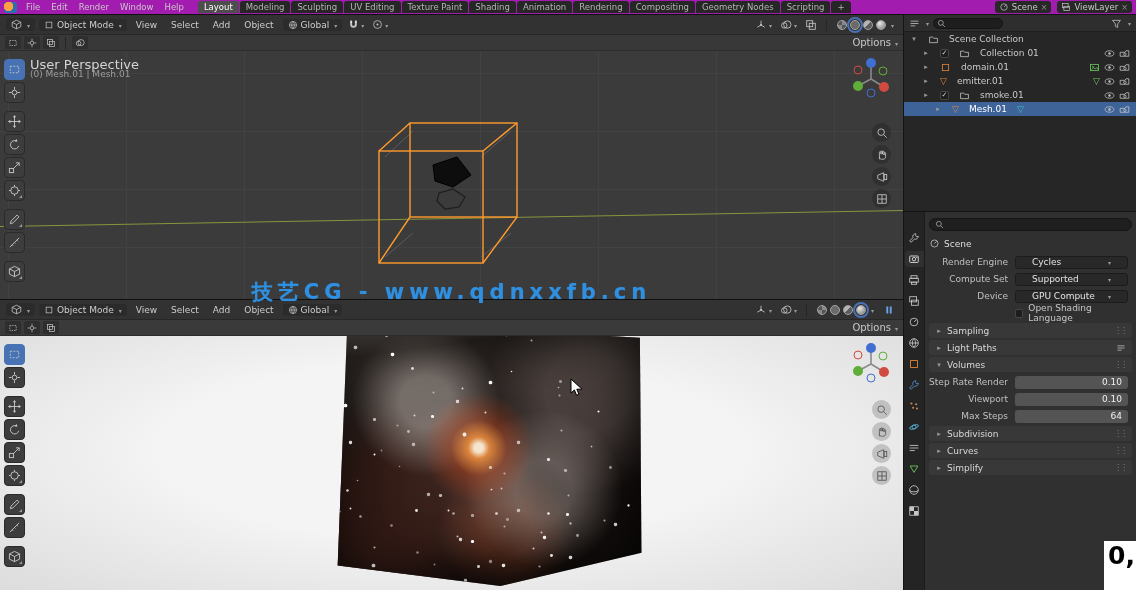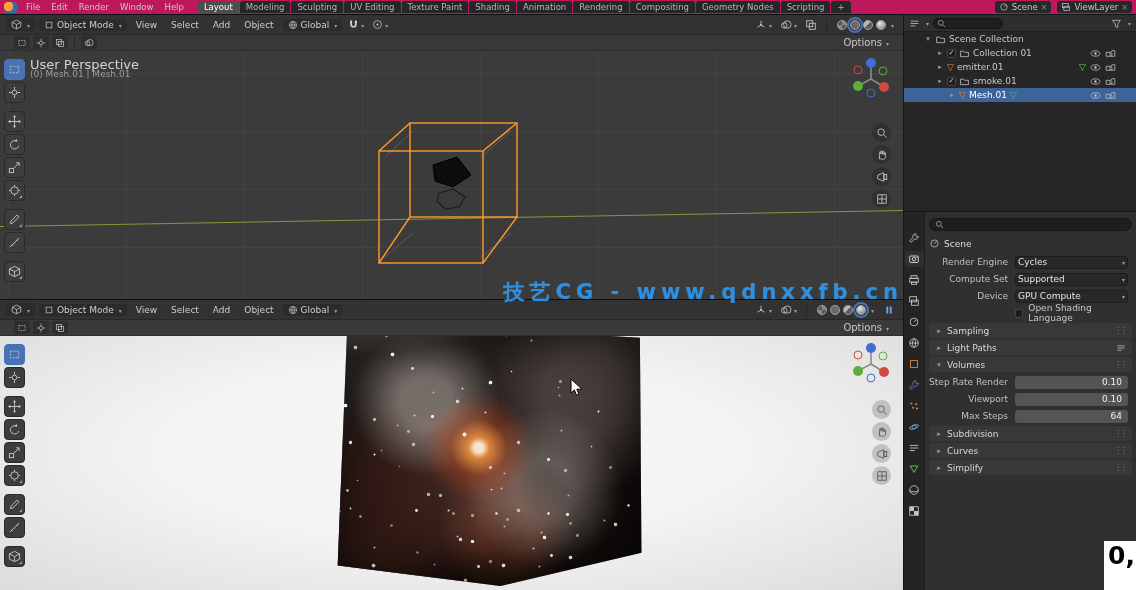--- a/index.html
+++ b/index.html
@@ -3,37 +3,37 @@
 <meta charset="utf-8">
 <style>
   *{box-sizing:border-box;margin:0;padding:0}
   html,body{background:#111}
   .screen{position:relative;width:1136px;height:590px;overflow:hidden;background:#1d1d1d;
     font-family:"DejaVu Sans","Liberation Sans",sans-serif;font-size:10px;color:#cccccc}
   .ic{display:block;color:#c6c6c6}
   .car::after{content:"▾";font-size:6px;color:#9b9b9b;margin-left:2px}
   
   .topbar{position:absolute;left:0;top:0;width:1136px;height:15px;display:flex;align-items:center;
-    background:#be185d;border-bottom:1px solid #141414;padding:0 4px;gap:1px;font-size:8.5px;color:#c9c9c9}
+    background:#a21caf;border-bottom:1px solid #141414;padding:0 4px;gap:1px;font-size:8.5px;color:#c9c9c9}
   .logo{width:13px;height:11px;border-radius:3px;background:radial-gradient(circle at 35% 40%,#ff9f43 0 45%,#2a6fb0 46% 100%);margin-right:3px}
   .menu{padding:0 5px;border-radius:2px;white-space:nowrap}
   .tabs{display:flex;margin-left:8px;gap:1px}
   .tab{padding:1px 6px;border-radius:3px 3px 0 0;background:#262626;color:#b5b5b5;white-space:nowrap}
   .tab.active{background:#4d4d4d;color:#fff}
   .tbright{margin-left:auto;display:flex;align-items:center;gap:6px}
   .chip{display:flex;align-items:center;gap:3px;background:#282828;border-radius:3px;padding:1px 4px}
   .chip .x::after{content:"×";color:#8e8e8e;font-size:8px}
   
   .vp{position:absolute;left:0;width:903px;outline:1px solid #101010}
   .vp1{top:15px;height:285px;background:#3b3b3b}
   .vp2{top:300px;height:290px;background:#e3e3e3}
   .hdr{position:relative;z-index:5;height:20px;background:#323232;display:flex;align-items:center;
     gap:4px;padding:0 6px;font-size:9px;border-bottom:1px solid #272727}
   .ts{position:relative;z-index:5;height:16px;background:#383838;display:flex;align-items:center;
-    gap:3px;padding:0 14px;border-bottom:1px solid #2d2d2d}
+    gap:3px;padding:0 5px;border-bottom:1px solid #2d2d2d}
   .vp2 .ts{background:#3a3a3a}
   .hdd{display:flex;align-items:center;gap:3px;background:#2b2b2b;border-radius:3px;padding:1px 5px;white-space:nowrap}
   .ibtn{display:flex;align-items:center;justify-content:center;border-radius:2px;padding:1px 2px}
   .sep{width:1px;height:12px;background:#252525;margin:0 3px}
   .spacer{margin-left:auto}
   .sph{width:10px;height:10px;border-radius:50%;border:1px solid #a3a3a3;background:#6a6a6a}
   .sph.wire{background:conic-gradient(#888 0 25%,#555 0 50%,#888 0 75%,#555 0)}
   .sph.mat{background:linear-gradient(135deg,#b5b5b5 50%,#5c5c5c 50%)}
   .sph.rend{background:radial-gradient(circle at 35% 30%,#e8e8e8,#787878)}
   .sphwrap{display:flex;align-items:center;gap:3px;padding:1px 3px;border-radius:3px}
@@ -70,28 +70,28 @@
       radial-gradient(circle at 56% 78%,rgba(130,62,38,.5) 0 10%,rgba(0,0,0,0) 26%),
       radial-gradient(circle at 18% 72%,rgba(55,28,22,.85) 0 16%,rgba(0,0,0,0) 38%),
       radial-gradient(circle at 82% 24%,rgba(100,88,84,.6) 0 13%,rgba(0,0,0,0) 32%),
       radial-gradient(circle at 40% 60%,rgba(150,135,128,.35) 0 14%,rgba(0,0,0,0) 34%),
       linear-gradient(172deg,rgba(190,183,176,.4),rgba(0,0,0,0) 10%),
       linear-gradient(160deg,#3a332f,#171110 55%,#0d0a08);
     box-shadow:inset 0 0 46px 18px rgba(0,0,0,.55)}
   .stars{position:absolute;left:0;top:0;width:1px;height:1px;border-radius:50%}
   .cursor{position:absolute;left:570px;top:78px;z-index:8}
   
-  .watermark{position:absolute;left:0;top:278px;width:903px;text-align:right;z-index:40;
+  .watermark{position:absolute;left:0;top:278px;width:903px;text-align:center;z-index:40;
     color:#2f8fe0;font-weight:bold;font-size:21px;letter-spacing:5px;text-shadow:0 0 1px rgba(47,143,224,.5)}
   
   .outliner{position:absolute;left:903px;top:15px;width:233px;height:197px;background:#262626;
     border-left:1px solid #141414;border-bottom:1px solid #141414;font-size:9px}
   .ohdr{height:17px;background:#2e2e2e;display:flex;align-items:center;gap:4px;padding:0 5px;border-bottom:1px solid #1e1e1e}
   .osearch{width:70px;height:11px;background:#1e1e1e;border:1px solid #151515;border-radius:6px;display:flex;align-items:center;padding:0 3px;gap:2px}
-  .orow{height:14px;display:flex;align-items:center;gap:3px;padding:0 20px;color:#c9c9c9;white-space:nowrap}
+  .orow{height:14px;display:flex;align-items:center;gap:10px;padding:0 6px;color:#c9c9c9;white-space:nowrap}
   .orow.sel{background:#3d6399;color:#fff}
   .tw{width:8px;color:#9a9a9a;font-size:7px;text-align:center}
   .tw.c::before{content:"▸"} .tw.o::before{content:"▾"}
   .cb{width:9px;height:9px;background:#1d1d1d;border:1px solid #454545;border-radius:2px;
     display:flex;align-items:center;justify-content:center;color:#cfcfcf;font-size:7px}
   .cb.on::after{content:"✓"}
   .tri{font-size:9px;line-height:1}
   .tri.orange{color:#e8883a}.tri.teal{color:#44c0b0}.tri.green{color:#6fce5f}
   .oright{margin-left:auto;display:flex;align-items:center;gap:4px}
   .ind1{margin-left:12px}.ind2{margin-left:24px}
@@ -104,21 +104,21 @@
   .ptab.active{background:#303030}
   .pcontent{position:absolute;left:21px;top:0;right:0;bottom:0;padding:3px 4px}
   .psearchrow{display:flex;align-items:center;gap:4px;height:18px;margin-bottom:2px}
   .psearch{flex:1;height:13px;background:#1f1f1f;border:1px solid #161616;border-radius:7px;
     display:flex;align-items:center;gap:3px;padding:0 5px}
   .pcrumb{display:flex;align-items:center;gap:4px;height:17px;color:#dedede;margin-bottom:2px}
   .prow{display:flex;align-items:center;height:16px;margin:1px 0}
   .plabel{width:86px;text-align:right;padding-right:7px;color:#c0c0c0;white-space:nowrap;overflow:hidden}
   .pval{flex:1;margin-right:4px;display:flex;align-items:center}
   .dropdown{flex:1;height:13px;background:#282828;border:1px solid #1c1c1c;border-radius:3px;
-    display:flex;align-items:center;padding:0 2px;color:#e2e2e2;gap:8px}
+    display:flex;align-items:center;padding:0 16px;color:#e2e2e2;gap:8px}
   .dropdown .car{margin-left:auto}
   .numfield{flex:1;height:13px;background:#545454;border-radius:3px;display:flex;align-items:center;
     justify-content:flex-end;padding:0 6px;color:#f0f0f0}
   .psec{height:15px;background:#383838;border-radius:3px;display:flex;align-items:center;gap:4px;
     padding:0 6px;margin:2px 0;color:#d8d8d8}
   .psec .dots{margin-left:auto;color:#7d7d7d;letter-spacing:-2px;font-size:8px}
   .pchk{display:flex;gap:5px}
   
   .corner{position:absolute;right:0;bottom:0;width:32px;height:49px;background:#ffffff;z-index:60;
     color:#000;font-weight:bold;font-size:25px;line-height:1;padding:2px 0 0 4px}
@@ -694,20 +694,38 @@
         <svg class="ic" viewBox="0 0 14 14" width="11" height="11">
             <use href="#s-eye"></use>
           </svg>
         <svg class="ic" viewBox="0 0 14 14" width="11" height="11">
             <use href="#s-cam"></use>
           </svg>
       </span>
     </div>
     <div class="orow">
       <span class="tw c ind1"></span>
+      <svg class="ic" viewBox="0 0 14 14" width="11" height="11" style="color:#e8883a">
+          <use href="#s-square"></use>
+        </svg>
+      <span>domain.01</span>
+      <span class="oright">
+        <svg class="ic" viewBox="0 0 14 14" width="11" height="11" style="color:#6fce5f">
+            <use href="#s-photo"></use>
+          </svg>
+        <svg class="ic" viewBox="0 0 14 14" width="11" height="11">
+            <use href="#s-eye"></use>
+          </svg>
+        <svg class="ic" viewBox="0 0 14 14" width="11" height="11">
+            <use href="#s-cam"></use>
+          </svg>
+      </span>
+    </div>
+    <div class="orow">
+      <span class="tw c ind1"></span>
       <span class="tri orange">▽</span>
       <span>emitter.01</span>
       <span class="oright">
         <span class="tri green">▽</span>
         <svg class="ic" viewBox="0 0 14 14" width="11" height="11">
             <use href="#s-eye"></use>
           </svg>
         <svg class="ic" viewBox="0 0 14 14" width="11" height="11">
             <use href="#s-cam"></use>
           </svg>

